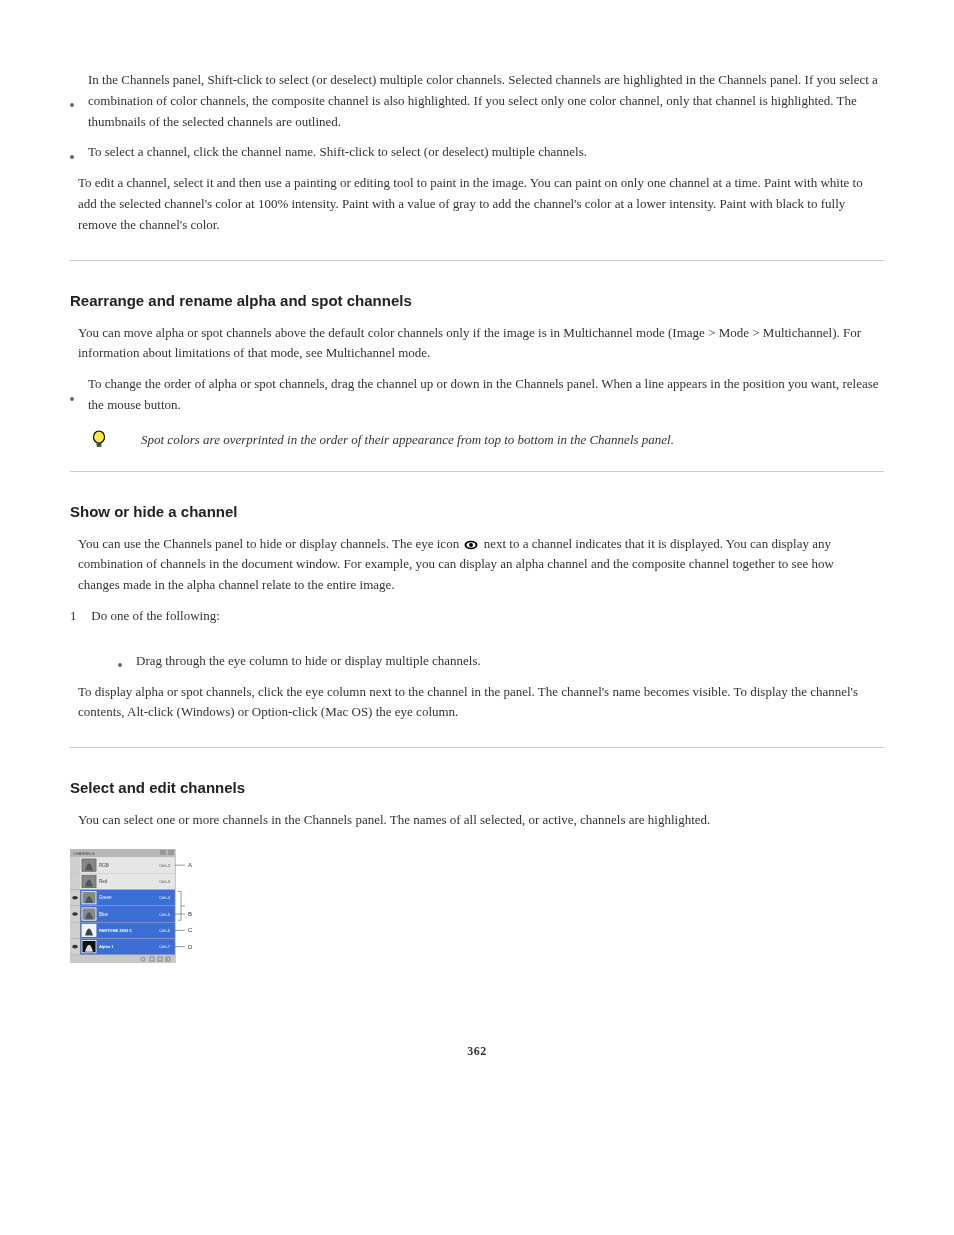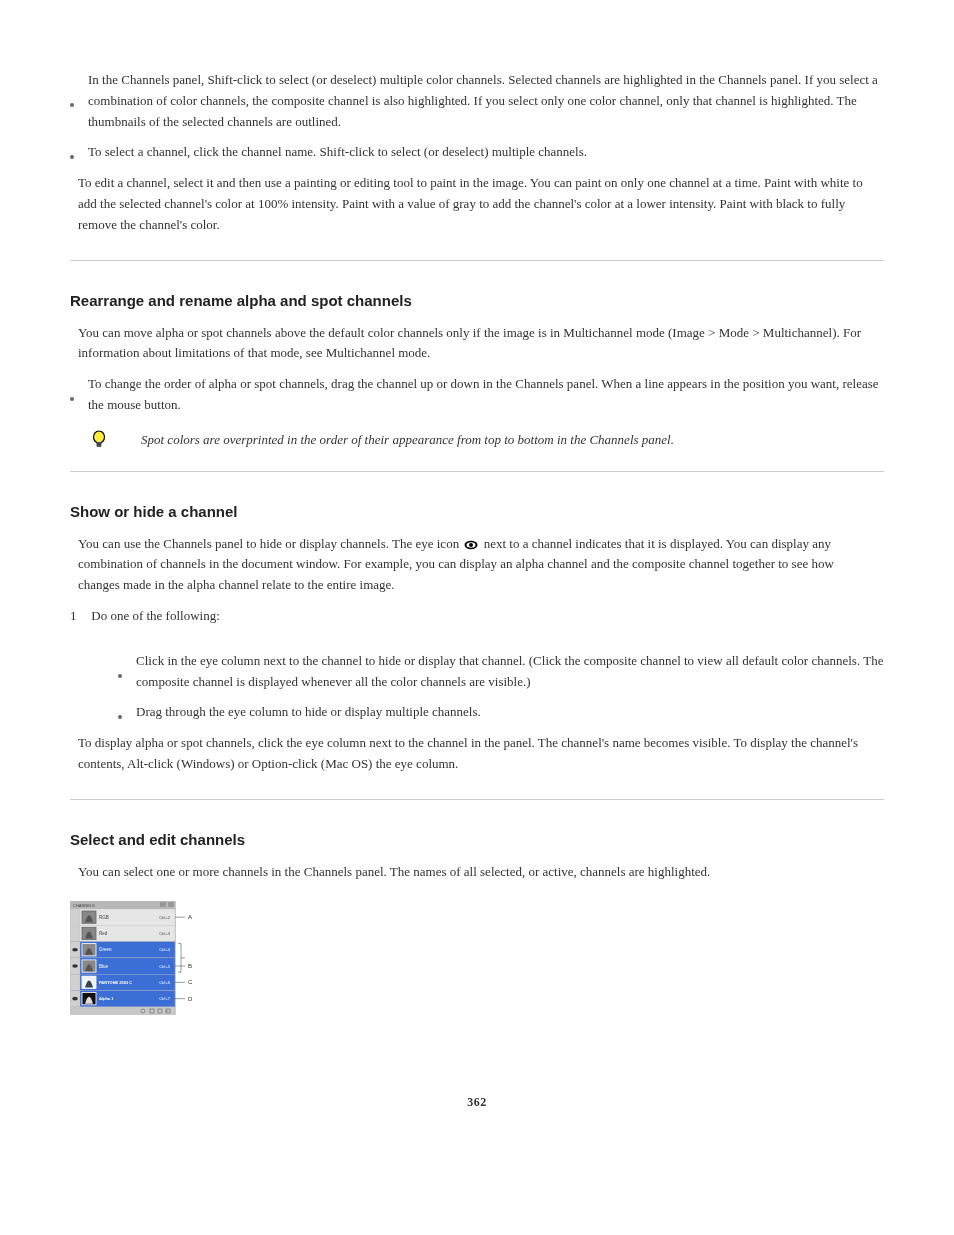--- a/index.html
+++ b/index.html
@@ -149,24 +149,20 @@
       </svg>
     </span>
     <span> next to a channel indicates that it is displayed. You can display any combination of channels in the document window. For example, you can display an alpha channel and the composite channel together to see how changes made in the alpha channel relate to the entire image.</span>
   </div>
 
   <div class="numbered">
     <span class="num">1</span>
     <span>Do one of the following:</span>
   </div>
   <div class="nested-block">
-    <div class="bullet-row nested">
-      <div class="bullet"></div>
-      <div class="bullet-text">Click in the eye column next to the channel to hide or display that channel. (Click the composite channel to view all default color channels. The composite channel is displayed whenever all the color channels are visible.)</div>
-    </div>
     <div class="bullet-row nested">
       <div class="bullet"></div>
       <div class="bullet-text">Drag through the eye column to hide or display multiple channels.</div>
     </div>
   </div>
   <div class="para">To display alpha or spot channels, click the eye column next to the channel in the panel. The channel's name becomes visible. To display the channel's contents, Alt-click (Windows) or Option-click (Mac OS) the eye column.</div>
 </div>
 
 <hr class="divider">
 

